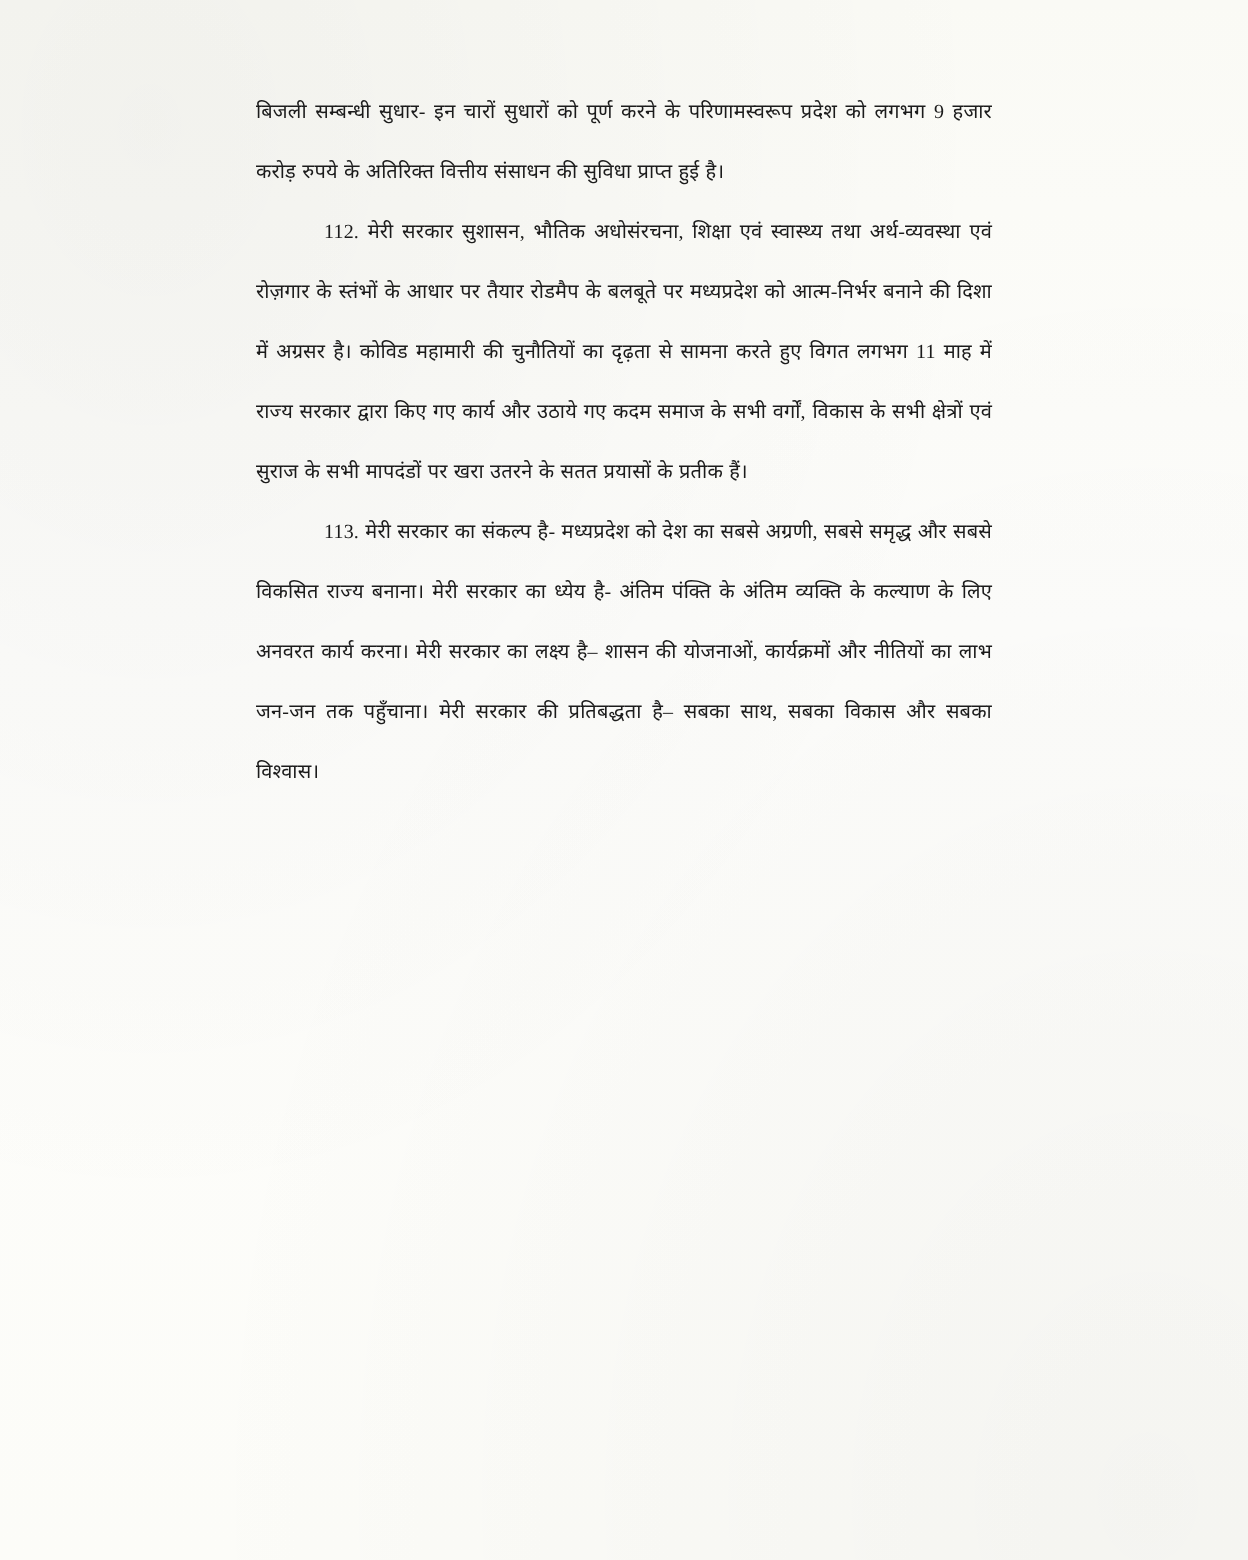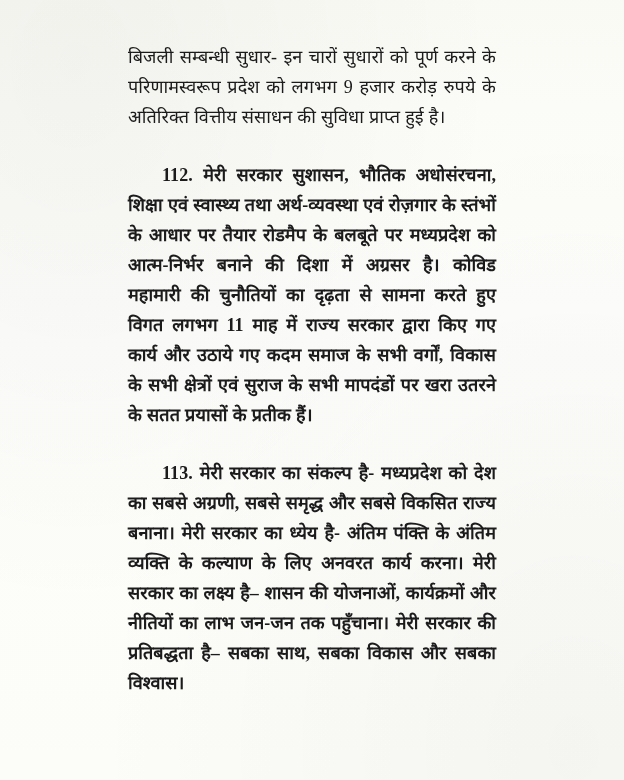--- a/index.html
+++ b/index.html
@@ -33,30 +33,29 @@
   }
   .content {
     position: absolute;
     left: 128px;
     top: 42px;
     width: 368px;
   }
   p.para {
     margin: 0 0 0 0;
     color: #1b1b1b;
-    font-size: 18px;
+    font-size: 10px;
     line-height: 30px;
     text-align: justify;
     text-justify: inter-word;
     letter-spacing: 0.1px;
     word-spacing: 0.5px;
   }
   p.para + p.para {
-    margin-top: 28px;
-    font-weight: bold;
+    margin-top: 0;
   }
   p.indent {
     text-indent: 34px;
   }
 </style>
 </head>
 <body>
 
 <div class="page">
   <div class="content">

